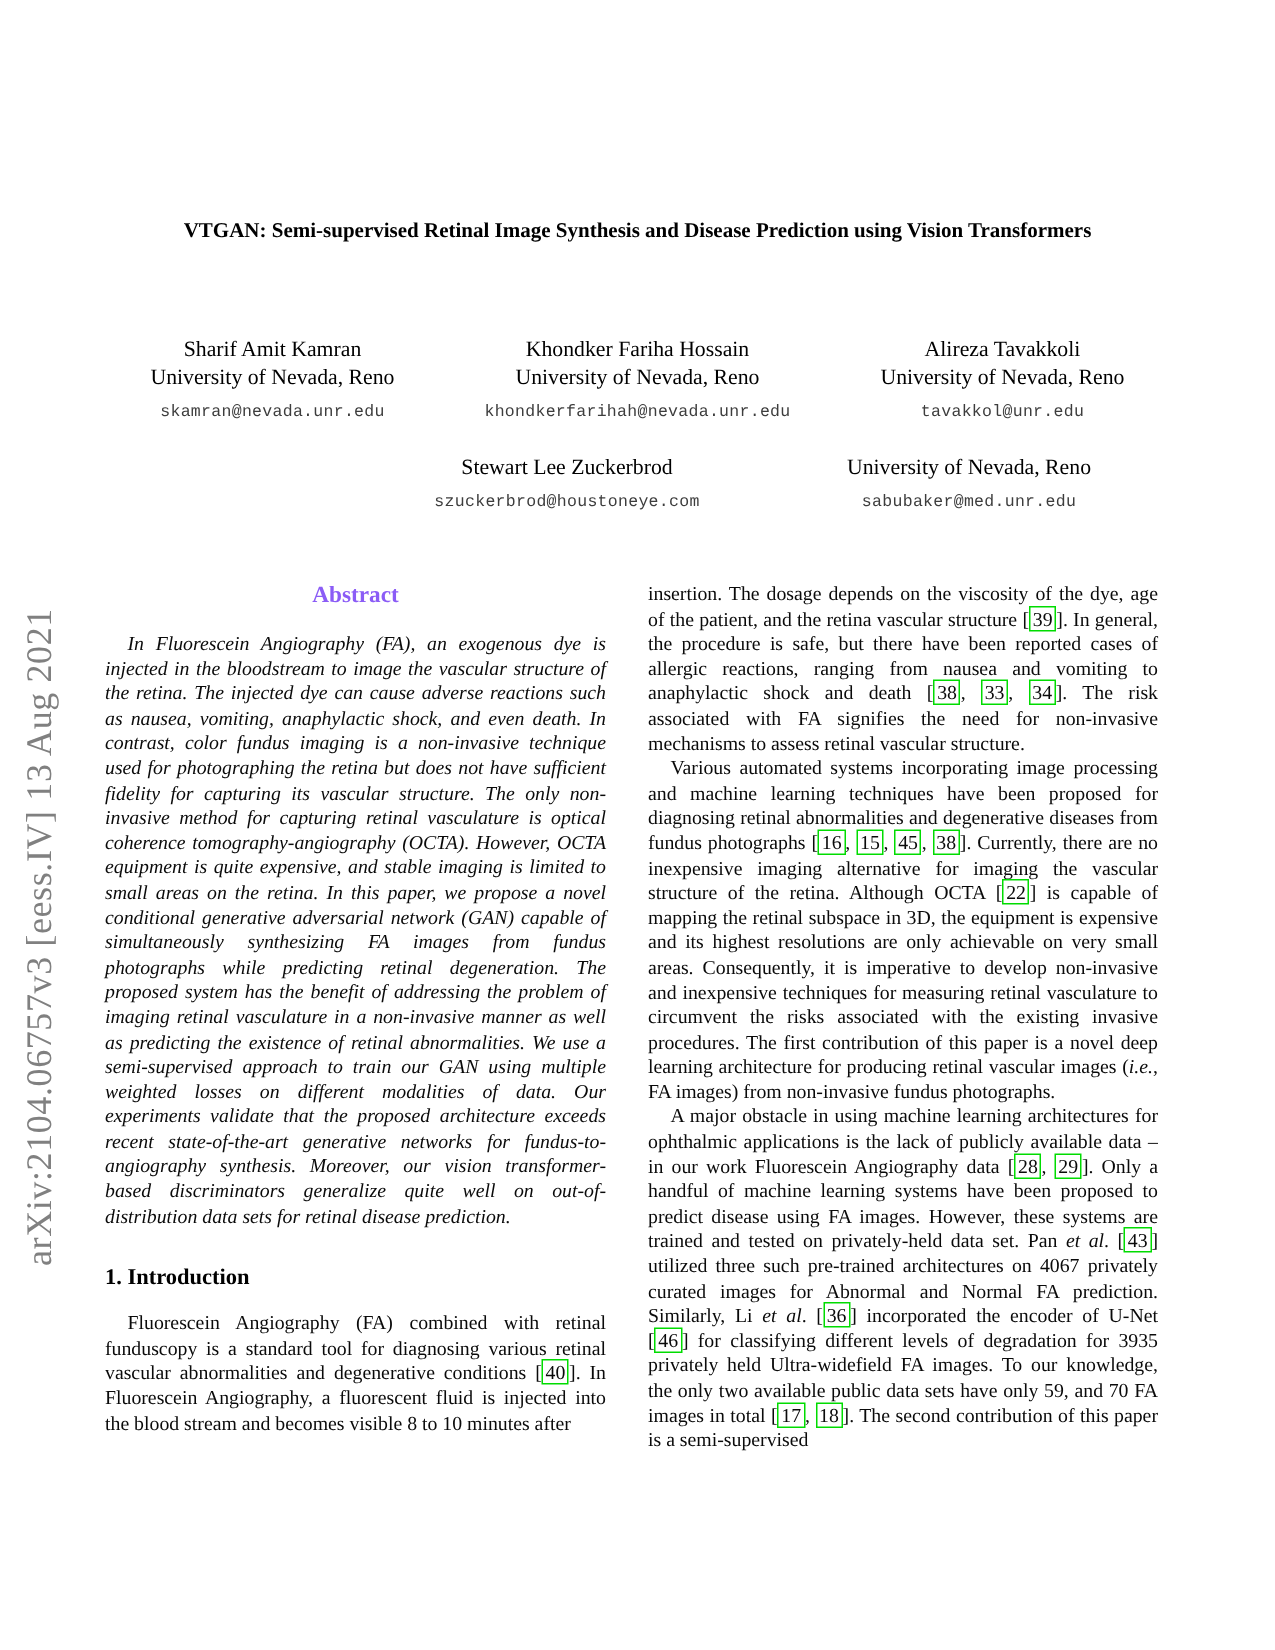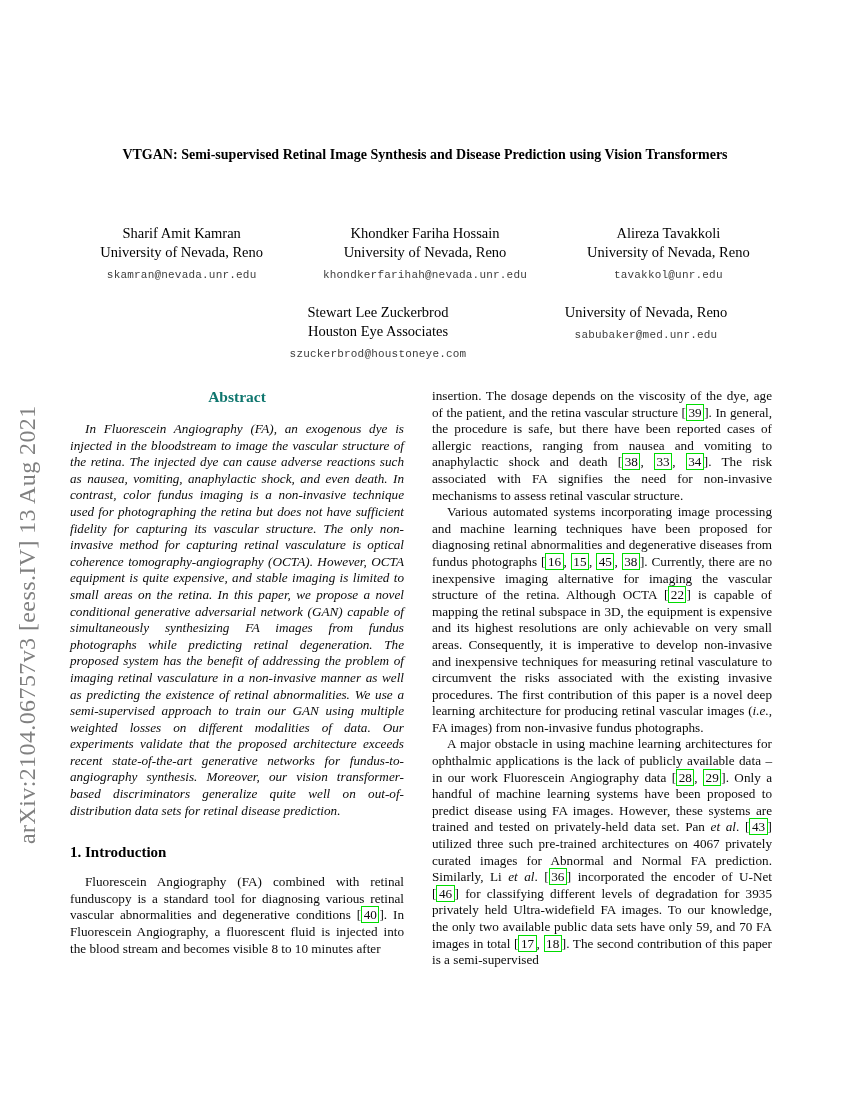--- a/index.html
+++ b/index.html
@@ -25,21 +25,21 @@
   .author-block { text-align:center; }
   .author-name  { font-size:14.5px; line-height:19px; color:#000; }
   .author-affil { font-size:14.5px; line-height:19px; color:#000; }
   .author-email {
     font-family:"Liberation Mono", monospace; font-size:11px; line-height:13px;
     margin-top:7px; color:#3d3d3d; letter-spacing:0.2px;
   }
   .col { position:absolute; top:388px; }
   .col-left  { left:70px;  width:334px; }
   .col-right { left:432px; width:340px; }
-  .abs-heading { text-align:center; font-weight:bold; font-size:15.5px; margin:0 0 15px 0; color:#0f766e; }
+  .abs-heading { text-align:center; font-weight:bold; font-size:15.5px; margin:0 0 15px 0; color:#8b5cf6; }
   .para {
     font-size:13.2px; line-height:16.6px; text-align:justify; margin:0; color:#0a0a0a;
   }
   .abs-text { font-style:italic; }
   .indent { text-indent:15px; }
   .sec-heading { font-size:15px; font-weight:bold; margin:25px 0 13px 0; color:#000; }
   .cite {
     border:1.4px solid #00dc00; padding:0 1.5px; color:#0a0a0a;
   }
   em { font-style:italic;margin-top:24px; }
@@ -67,21 +67,20 @@
     <div class="author-block">
       <div class="author-name">Alireza Tavakkoli</div>
       <div class="author-affil">University of Nevada, Reno</div>
       <div class="author-email">tavakkol@unr.edu</div>
     </div>
   </div>
 
   <div class="authors-row row2">
     <div class="author-block">
       <div class="author-name">Stewart Lee Zuckerbrod</div>
-      <div class="author-affil">Houston Eye Associates</div>
       <div class="author-email">szuckerbrod@houstoneye.com</div>
     </div>
     <div class="author-block">
       <div class="author-affil">University of Nevada, Reno</div>
       <div class="author-email">sabubaker@med.unr.edu</div>
     </div>
   </div>
 
   <div class="col col-left">
     <div class="abs-heading">Abstract</div>

